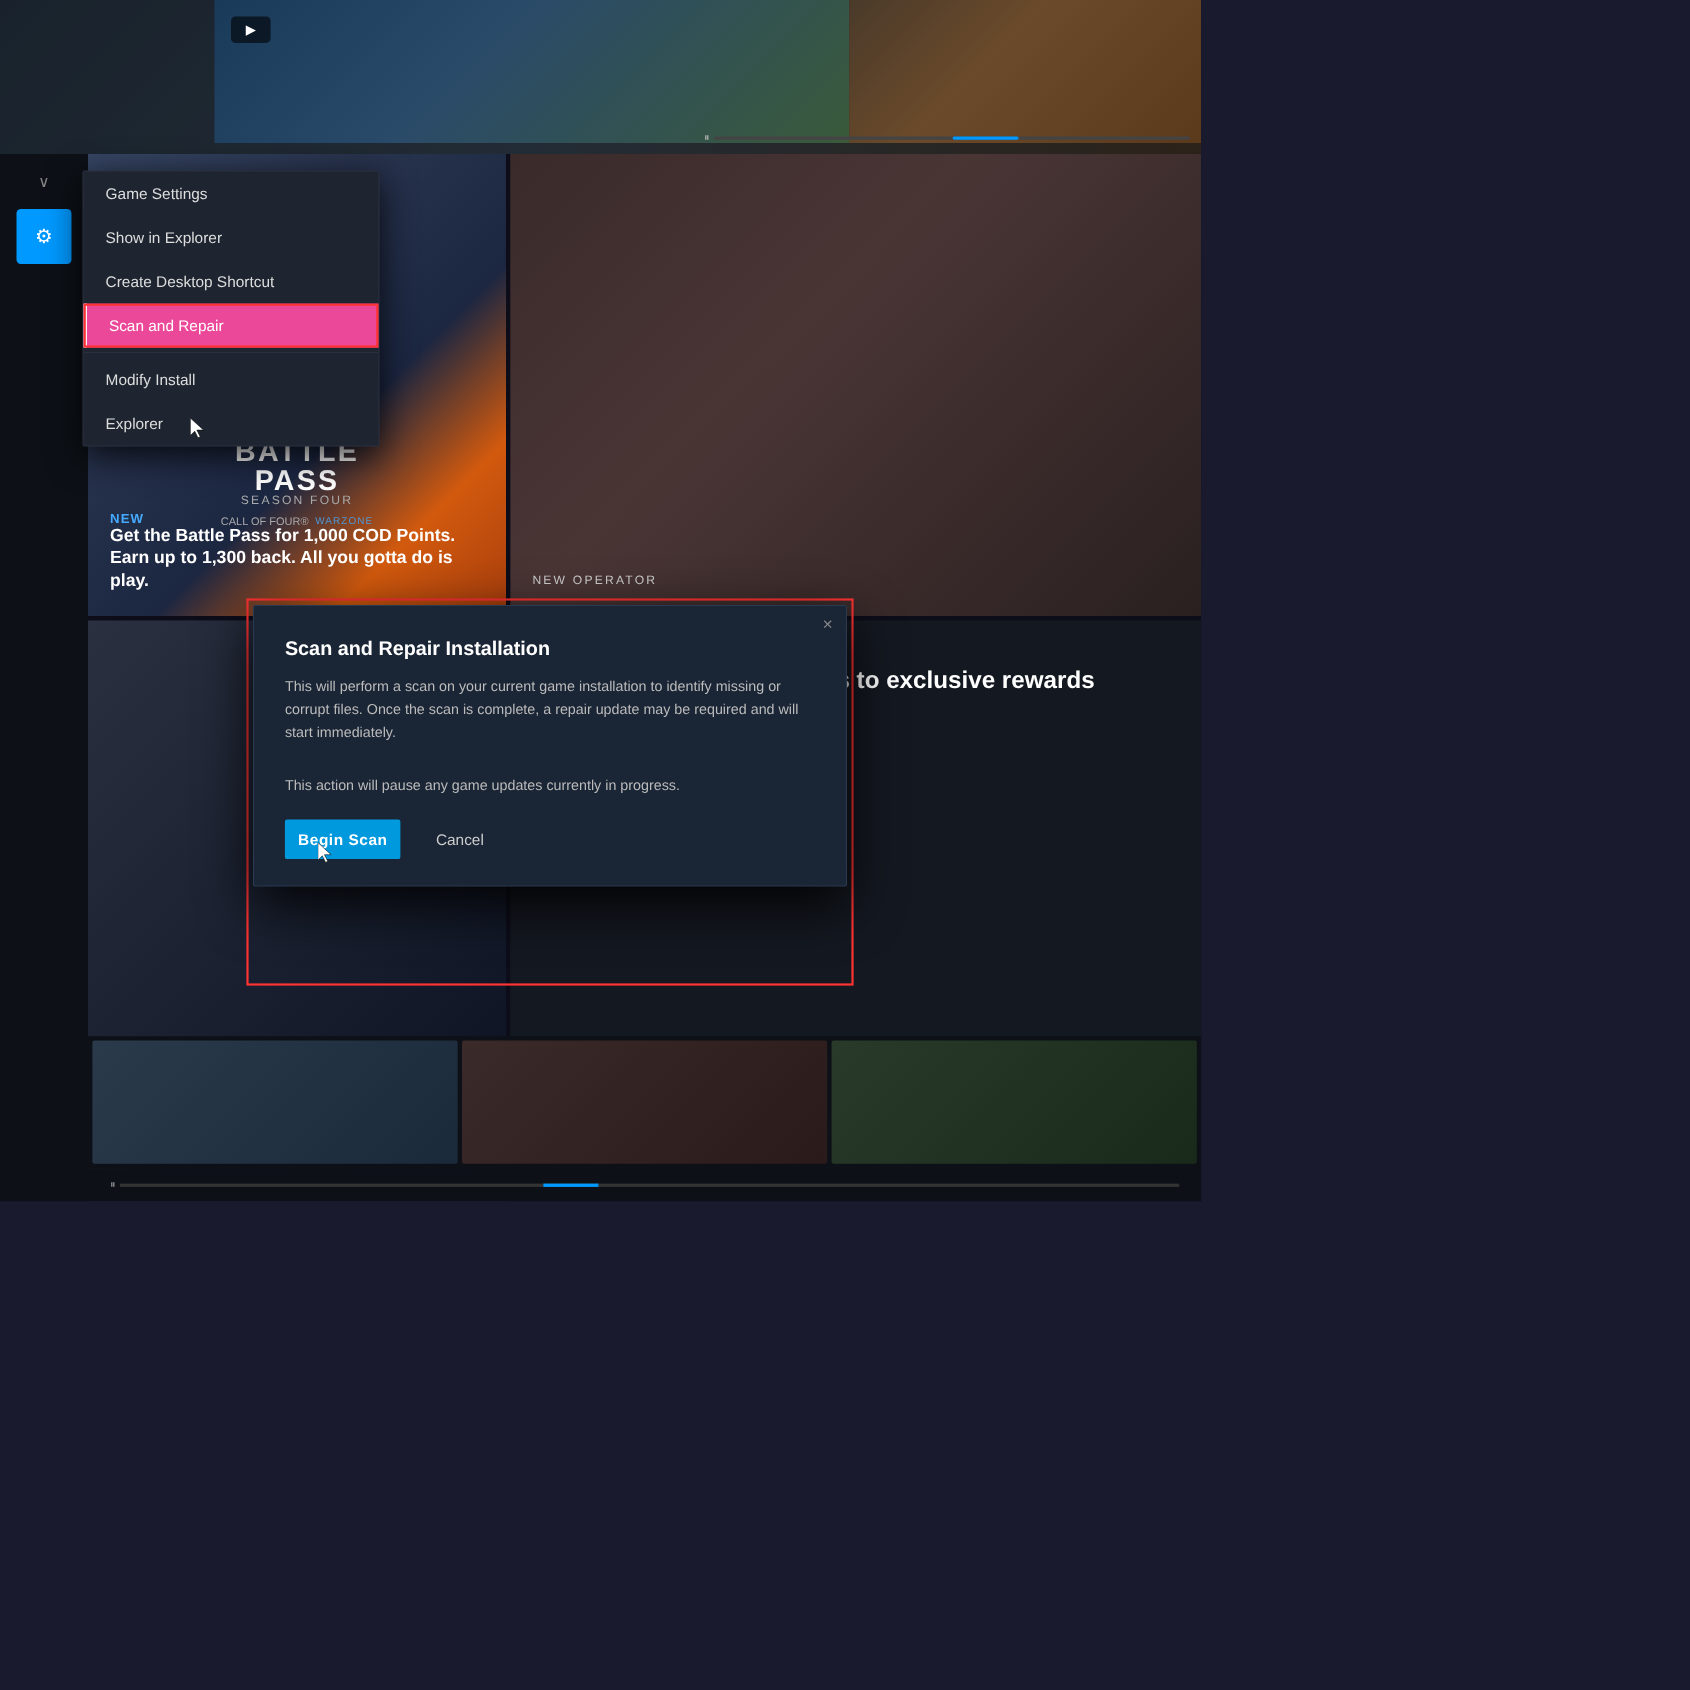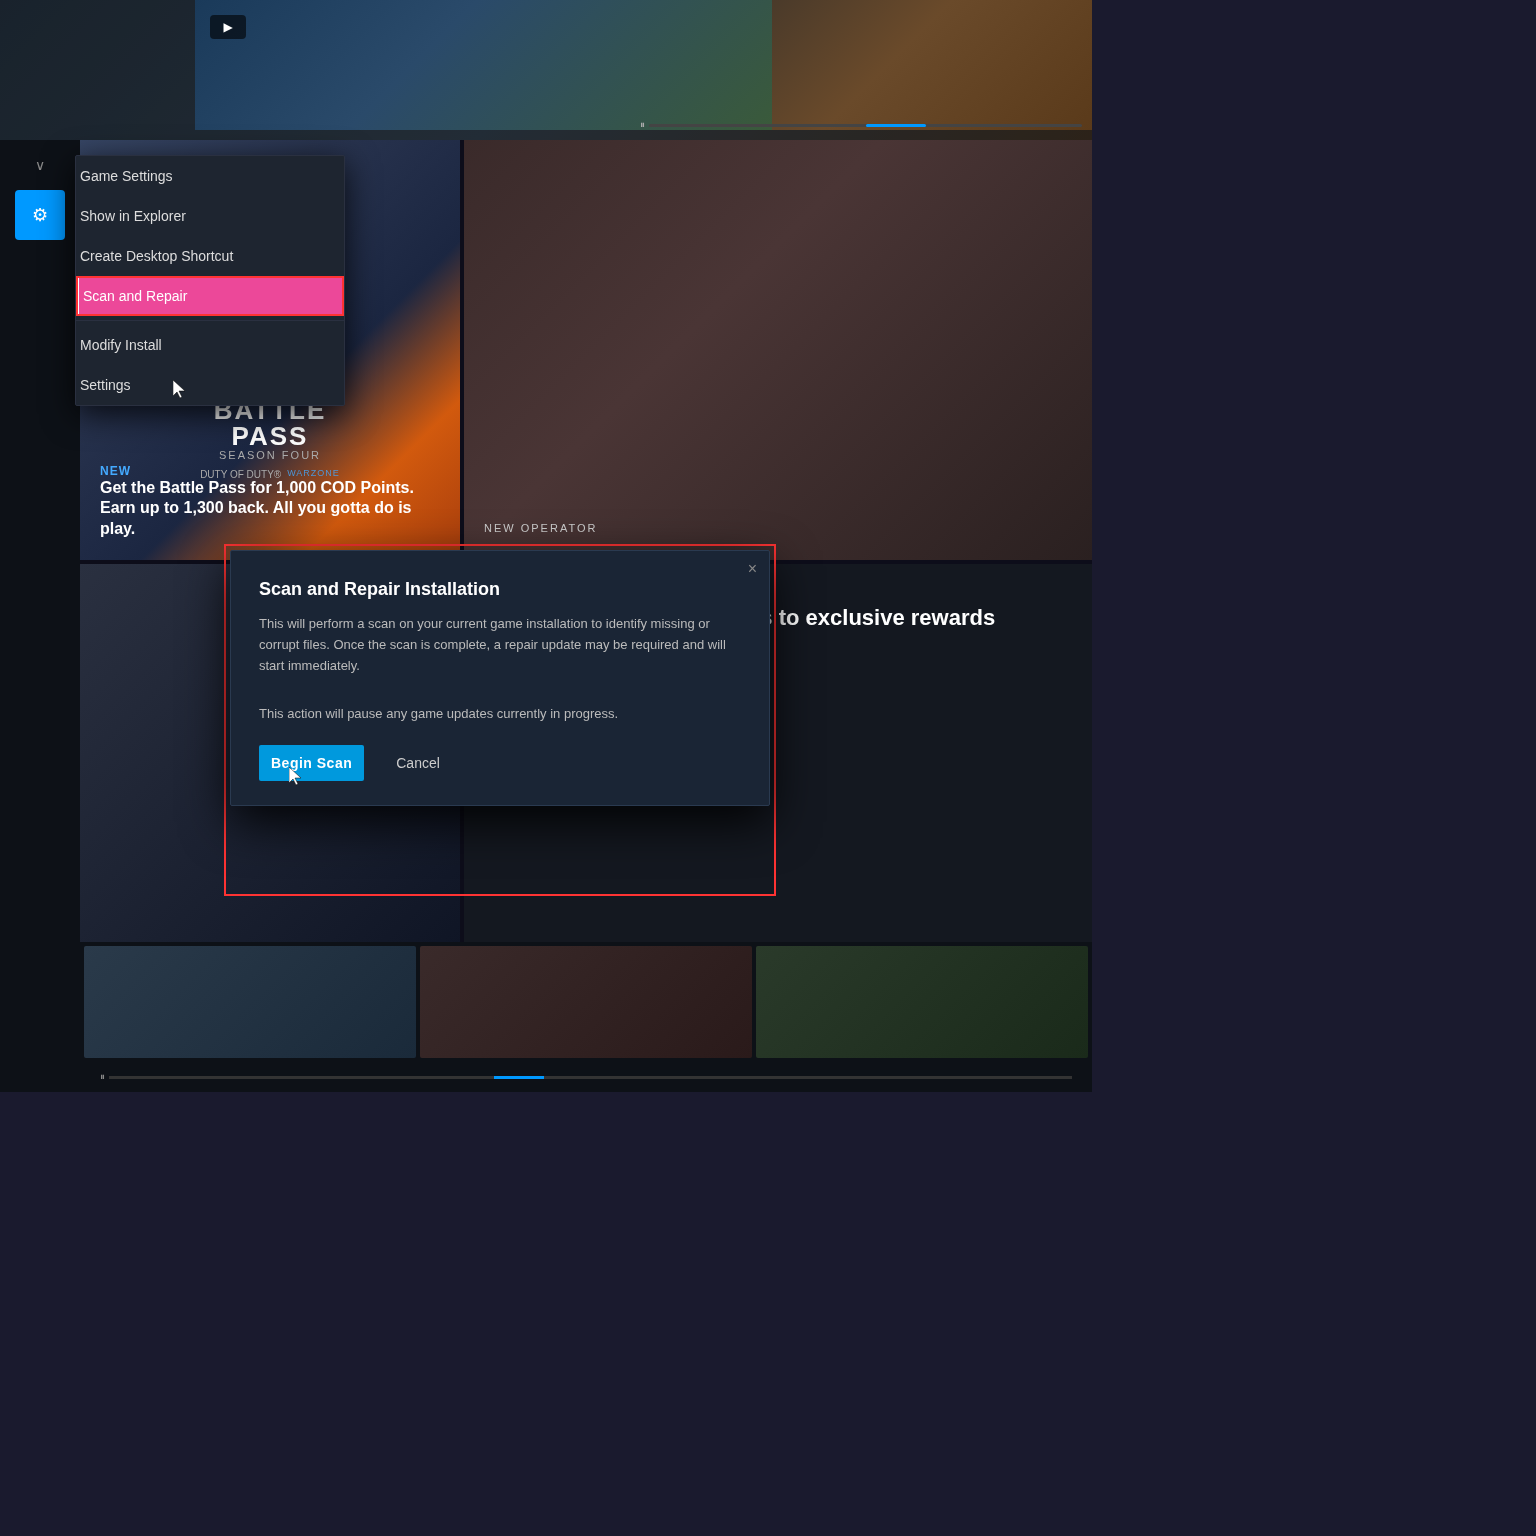--- a/index.html
+++ b/index.html
@@ -367,21 +367,21 @@
       left: 75px;
       width: 270px;
       background: #1e2530;
       border: 1px solid #2a3040;
       box-shadow: 0 8px 32px rgba(0,0,0,0.8);
       z-index: 100;
       border-radius: 2px;
     }
 
     .menu-item {
-      padding: 12px 4px;
+      padding: 12px 20px;
       color: #ddd;
       font-size: 14px;
       cursor: pointer;
       transition: background 0.15s;
     }
 
     .menu-item.active {
       background: #ec4899;
       border-left: 3px solid #fff;
       color: white;
@@ -576,21 +576,21 @@
 
     <div class="cards-grid">
 
       <div class="card-left">
         <div class="soldiers-area"></div>
         <div class="battle-pass-overlay">
           <div class="battle-pass-label">BATTLE PASS</div>
           <div class="battle-pass-title">BATTLE PASS</div>
           <div class="battle-pass-season">SEASON FOUR</div>
           <div style="display:flex; align-items:center; gap:6px; justify-content:center; margin-top:4px;">
-            <span class="battle-pass-game">DUTY OF DUTY®</span>
+            <span class="battle-pass-game">CALL OF FOUR®</span>
             <span class="warzone-text">WARZONE</span>
           </div>
         </div>
         <div class="card-left-bottom">
           <div class="cod-label">NEW</div>
           <div class="card-left-desc">Get the Battle Pass for 1,000 COD Points. Earn up to 1,300 back. All you gotta do is play.</div>
         </div>
       </div>
 
       <div class="card-right">
@@ -633,21 +633,21 @@
   </div>
 </div>
 
 <div class="context-menu">
   <div class="menu-item">Game Settings</div>
   <div class="menu-item">Show in Explorer</div>
   <div class="menu-item">Create Desktop Shortcut</div>
   <div class="menu-item active highlighted">Scan and Repair</div>
   <div class="menu-divider"></div>
   <div class="menu-item">Modify Install</div>
-  <div class="menu-item">Settings</div>
+  <div class="menu-item">Explorer</div>
 </div>
 
 <div style="position:absolute; top:380px; left:173px; z-index:110; pointer-events:none;">
   <svg width="16" height="20" viewBox="0 0 16 20">
     <path d="M0 0 L0 16 L4 12 L7 18 L9 17 L6 11 L12 11 Z" fill="white" stroke="black" stroke-width="0.5"></path>
   </svg>
 </div>
 
 <div class="modal-red-outline"></div>
 

